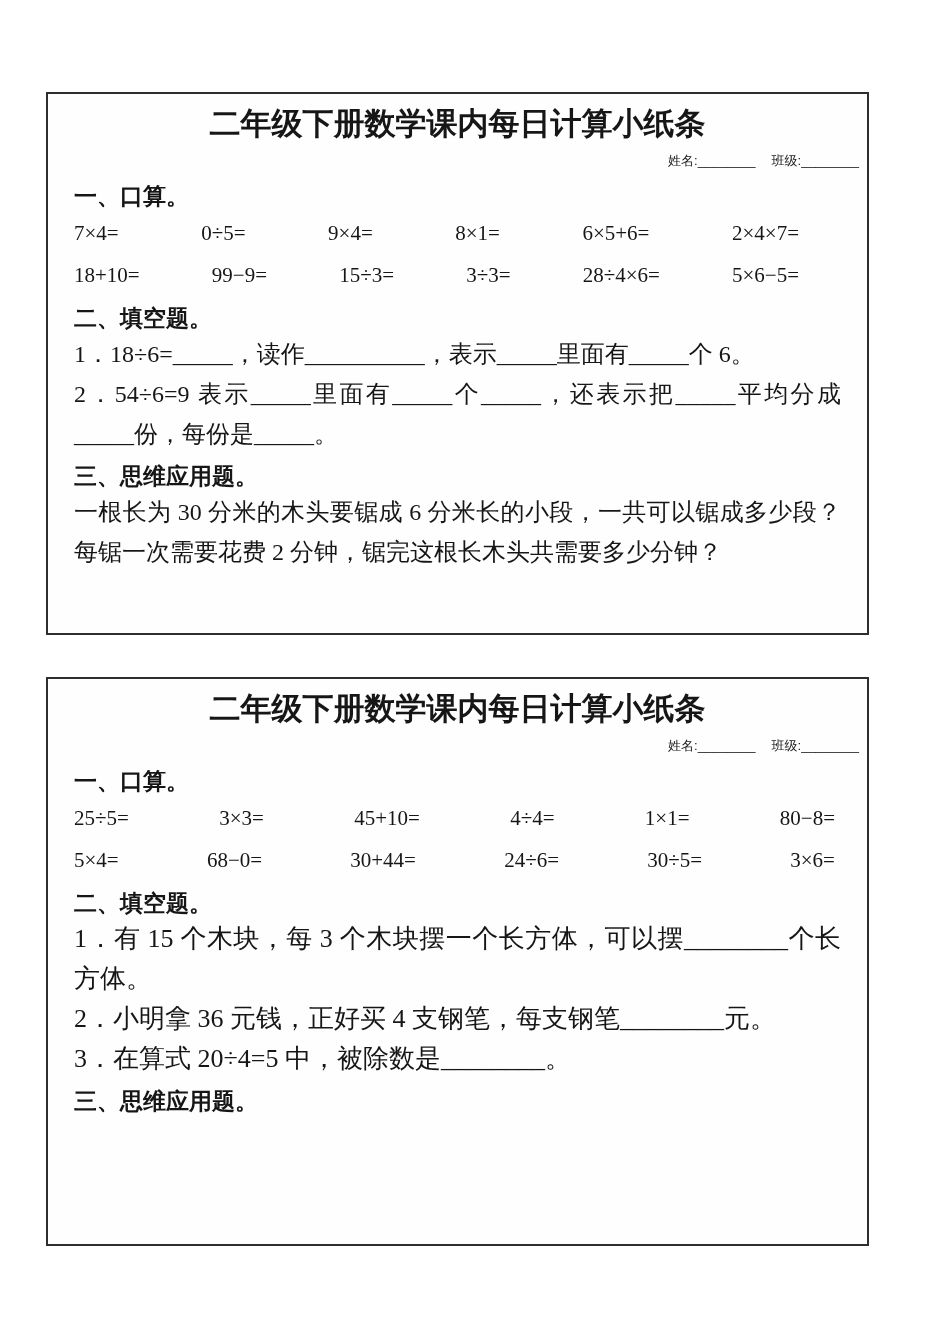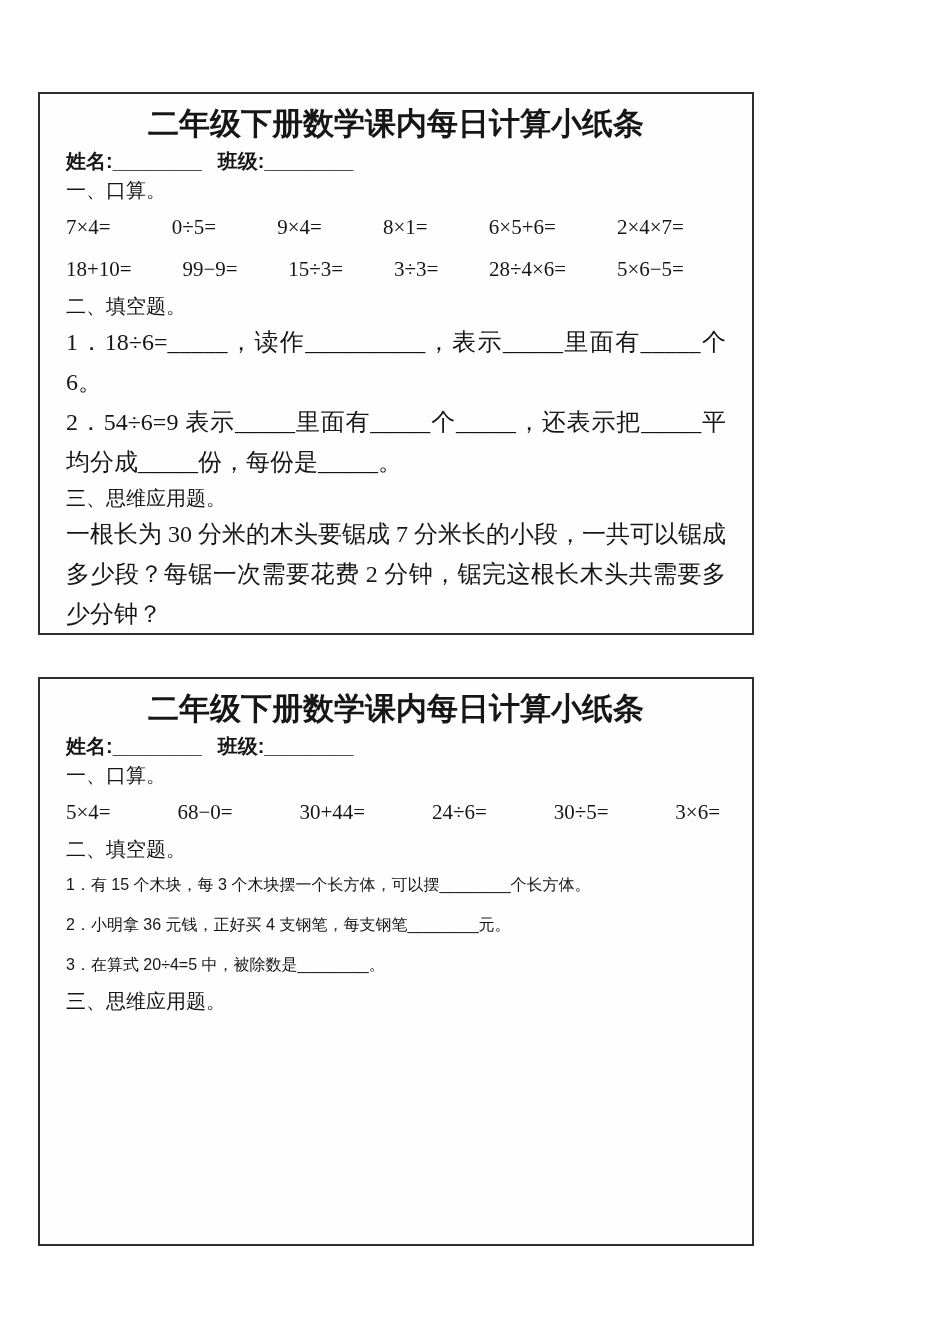--- a/index.html
+++ b/index.html
@@ -5,75 +5,76 @@
   * { margin: 0; padding: 0; box-sizing: border-box; }
   html, body { width: 933px; height: 1319px; background: #ffffff; }
   body {
     position: relative;
     font-family: "Liberation Serif", "DejaVu Serif", serif;
     color: #161616;
     overflow: hidden;
   }
   .sheet {
     position: absolute;
-    left: 38px;
-    width: 716px;
+    left: 46px;
+    width: 823px;
     border: 2px solid #2e2e2e;
     background: #fefefe;
     padding: 8px 26px 0 26px;
     overflow: visible;
   }
   .sheet--1 { top: 92px;  height: 543px; }
   .sheet--2 { top: 677px; height: 569px; }
 
   .sheet-title {
     font-family: "Liberation Sans", "DejaVu Sans", sans-serif;
     font-weight: 700;
     font-size: 31px;
     line-height: 44px;
     text-align: center;
     white-space: nowrap;
   }
   .name-line {
     font-family: "Liberation Sans", "DejaVu Sans", sans-serif;
-    font-weight: 700;
-    font-size: 20px;
+    font-weight: 400;
+    font-size: 13px;
     line-height: 26px;
-    text-align: left;
+    text-align: right;
     margin: 2px -18px 0 0;
     white-space: nowrap;
   }
   .name-line .gap { display: inline-block; width: 16px; }
 
   .sec-heading {
     font-family: "Liberation Sans", "DejaVu Sans", sans-serif;
-    font-weight: 400;
-    font-size: 20px;
+    font-weight: 700;
+    font-size: 23px;
     line-height: 32px;
+    margin-top: 6px;
   }
 
   .oral-row {
     display: flex;
     justify-content: space-between;
     font-size: 21px;
     line-height: 42px;
     white-space: nowrap;
   }
   .sheet--1 .oral-row { padding-right: 42px; }
   .sheet--2 .oral-row { padding-right: 6px; }
 
   .fill-item, .app-text {
     font-size: 24px;
     line-height: 40px;
     text-align: justify;
   }
   .sheet--2 .fill-item,
   .sheet--2 .app-text {
-    font-family: Liberation Sans, sans-serif;
-    font-size: 16px;
+    font-family: Liberation Serif, serif;
+    font-size: 26px;
   }
 </style>
 </head>
 <body>
 
 <section class="sheet sheet--1">
   <h1 class="sheet-title">二年级下册数学课内每日计算小纸条</h1>
 
   <div class="name-line">
     <span>姓名:</span><span>________</span><span class="gap"></span><span>班级:</span><span>________</span>
@@ -96,32 +97,40 @@
     <span>3÷3=</span>
     <span>28÷4×6=</span>
     <span>5×6−5=</span>
   </div>
 
   <div class="sec-heading">二、填空题。</div>
   <p class="fill-item">1．18÷6=_____，读作__________，表示_____里面有_____个 6。</p>
   <p class="fill-item">2．54÷6=9 表示_____里面有_____个_____，还表示把_____平均分成_____份，每份是_____。</p>
 
   <div class="sec-heading">三、思维应用题。</div>
-  <p class="app-text">一根长为 30 分米的木头要锯成 7 分米长的小段，一共可以锯成多少段？每锯一次需要花费 2 分钟，锯完这根长木头共需要多少分钟？</p>
+  <p class="app-text">一根长为 30 分米的木头要锯成 6 分米长的小段，一共可以锯成多少段？每锯一次需要花费 2 分钟，锯完这根长木头共需要多少分钟？</p>
 </section>
 
 <section class="sheet sheet--2">
   <h1 class="sheet-title">二年级下册数学课内每日计算小纸条</h1>
 
   <div class="name-line">
     <span>姓名:</span><span>________</span><span class="gap"></span><span>班级:</span><span>________</span>
   </div>
 
   <div class="sec-heading">一、口算。</div>
 
+  <div class="oral-row">
+    <span>25÷5=</span>
+    <span>3×3=</span>
+    <span>45+10=</span>
+    <span>4÷4=</span>
+    <span>1×1=</span>
+    <span>80−8=</span>
+  </div>
   <div class="oral-row">
     <span>5×4=</span>
     <span>68−0=</span>
     <span>30+44=</span>
     <span>24÷6=</span>
     <span>30÷5=</span>
     <span>3×6=</span>
   </div>
 
   <div class="sec-heading">二、填空题。</div>

